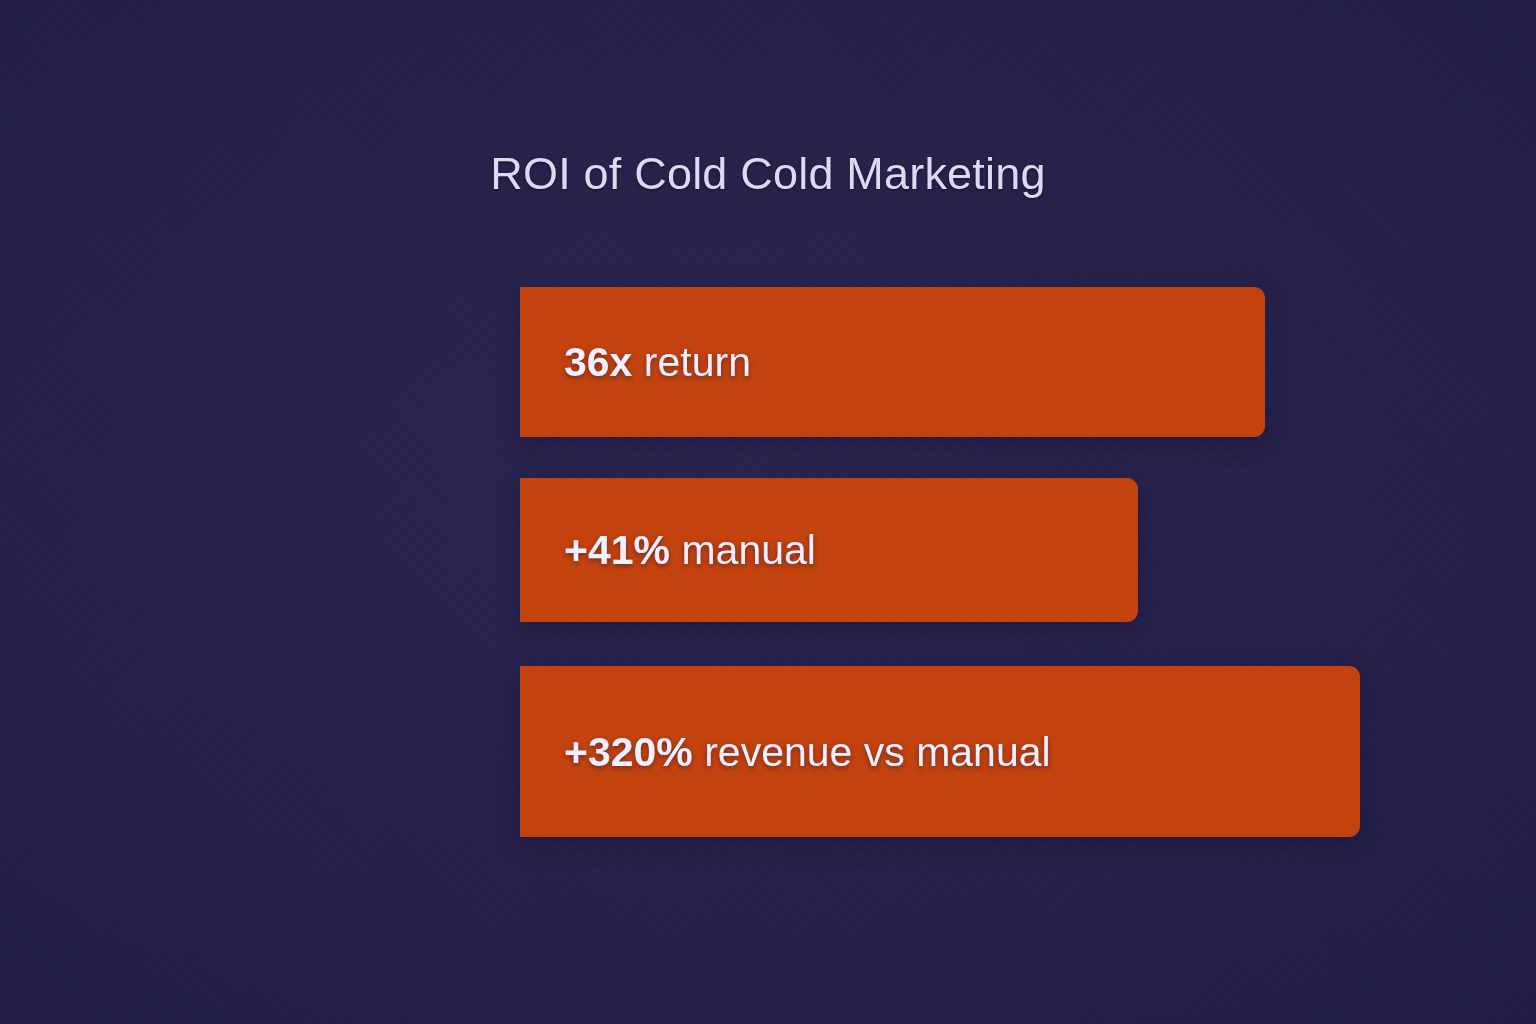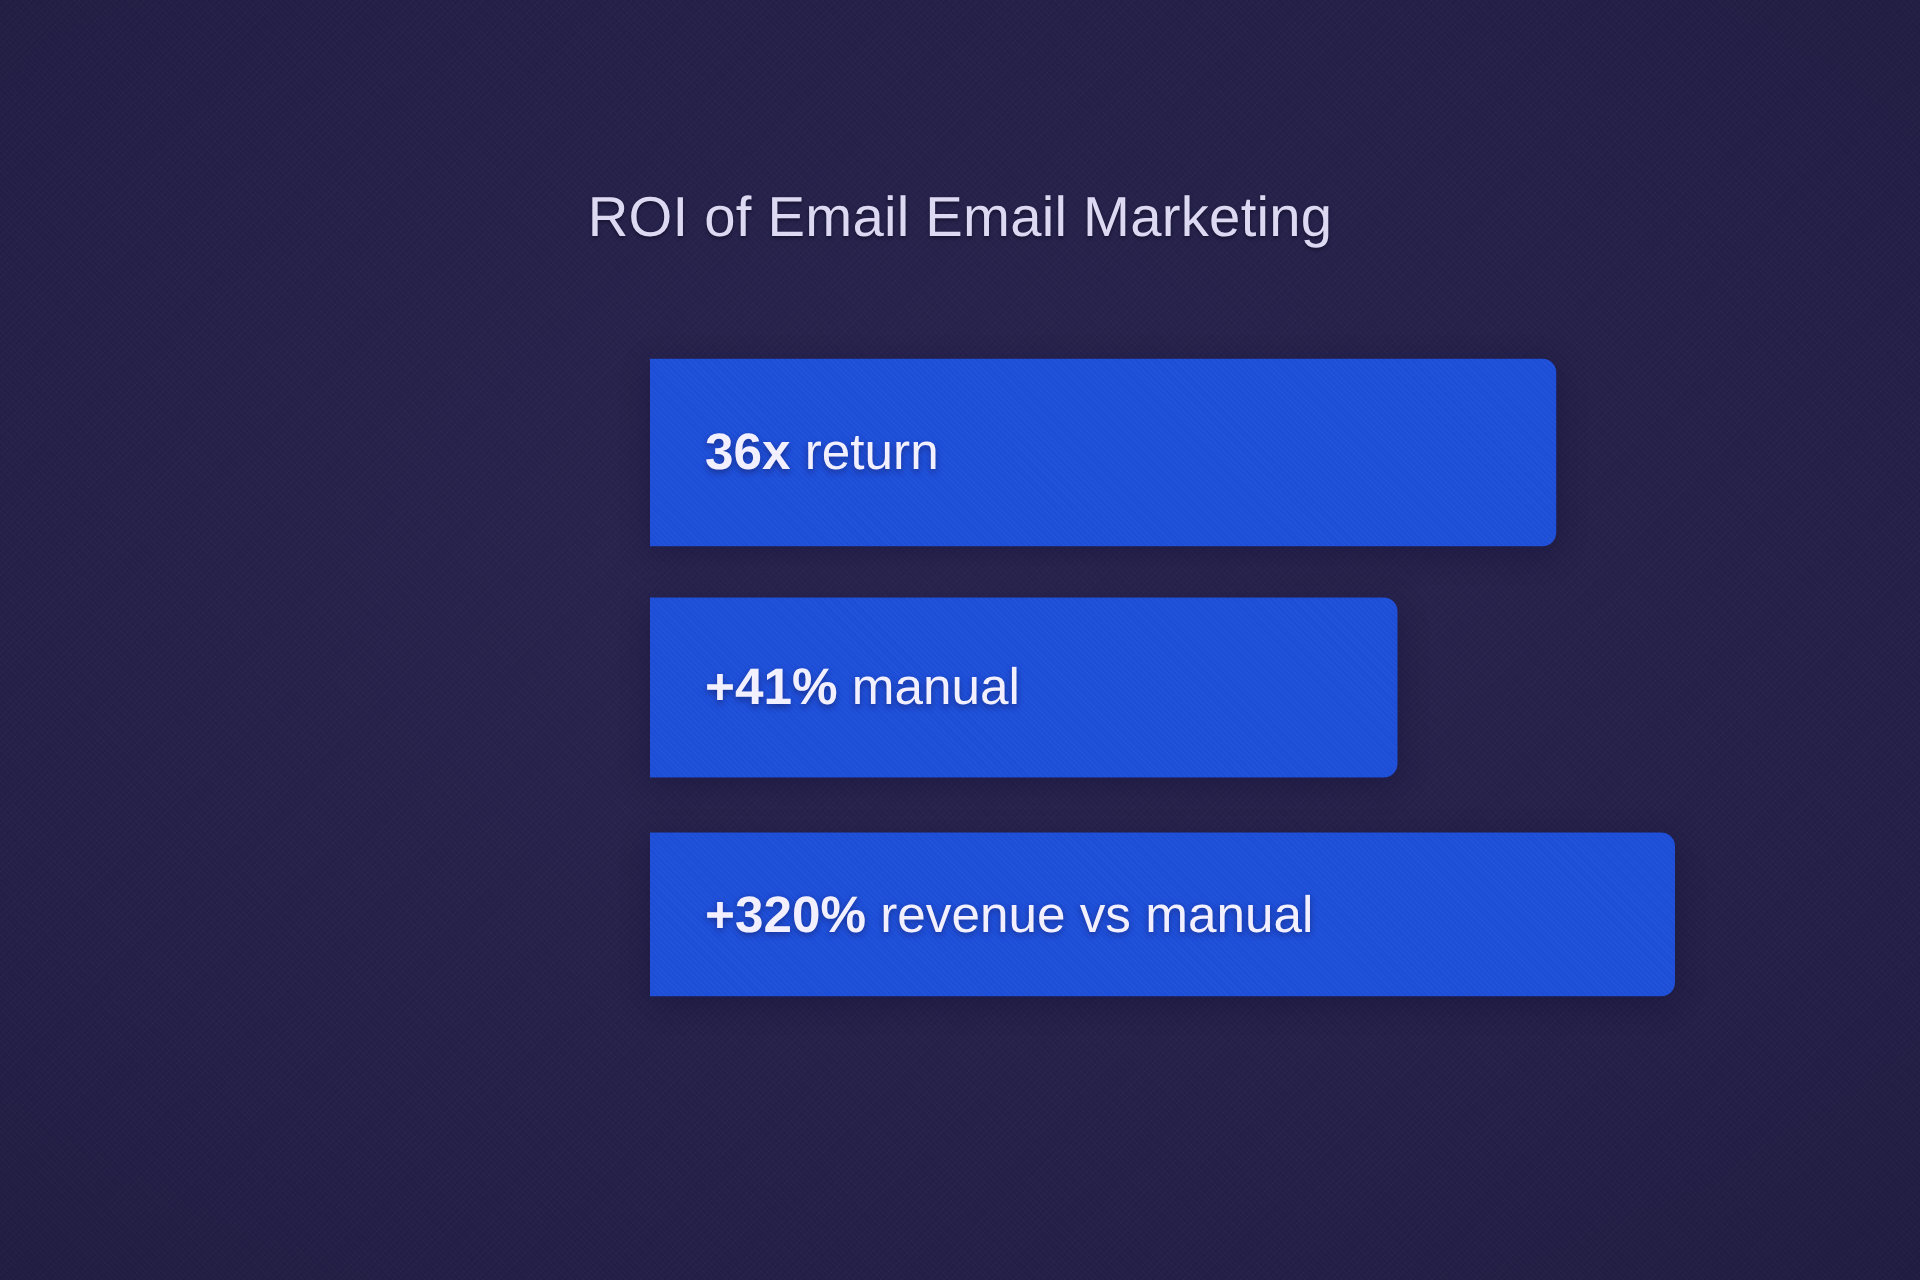--- a/index.html
+++ b/index.html
@@ -75,24 +75,25 @@
   }
 
   .bar-row {
     position: absolute;
     left: 0;
   }
 
   .bar {
     position: absolute;
     left: 520px;
-    background-color: #1d4ed8;
+    background-color: #c2410c;
     border-radius: 0 11px 11px 0;
     box-shadow: 0 6px 22px rgba(20,16,55,0.45);
     overflow: hidden;
+    padding-left: 20px;
   }
   .bar::after {
     content: "";
     position: absolute;
     inset: 0;
     background-image: repeating-linear-gradient(45deg,
         rgba(255,255,255,0.028) 0px,
         rgba(255,255,255,0.028) 1px,
         rgba(0,0,0,0.0) 1px,
         rgba(0,0,0,0.0) 3px);
@@ -111,29 +112,29 @@
     z-index: 2;
   }
   .bar-value .v-num {
     font-weight: 700;
   }
   .bar-value .v-text {
     font-weight: 400;
   }
   #row-1 .bar       { top: 287px; height: 150px; width: 725px; }
   #row-2 .bar       { top: 478px; height: 144px; width: 598px; }
-  #row-3 .bar       { top: 666px; height: 131px; width: 820px; }
+  #row-3 .bar       { top: 666px; height: 171px; width: 820px; }
 </style>
 </head>
 <body>
 
 <div id="canvas">
   <div class="layer">
 
-    <div id="chart-title">ROI of Email Email Marketing</div>
+    <div id="chart-title">ROI of Cold Cold Marketing</div>
 
     <div class="bar-row" id="row-1">
 
       <div class="bar">
         <div class="bar-value"><span class="v-num">36x</span> <span class="v-text">return</span></div>
       </div>
     </div>
 
     <div class="bar-row" id="row-2">
 

